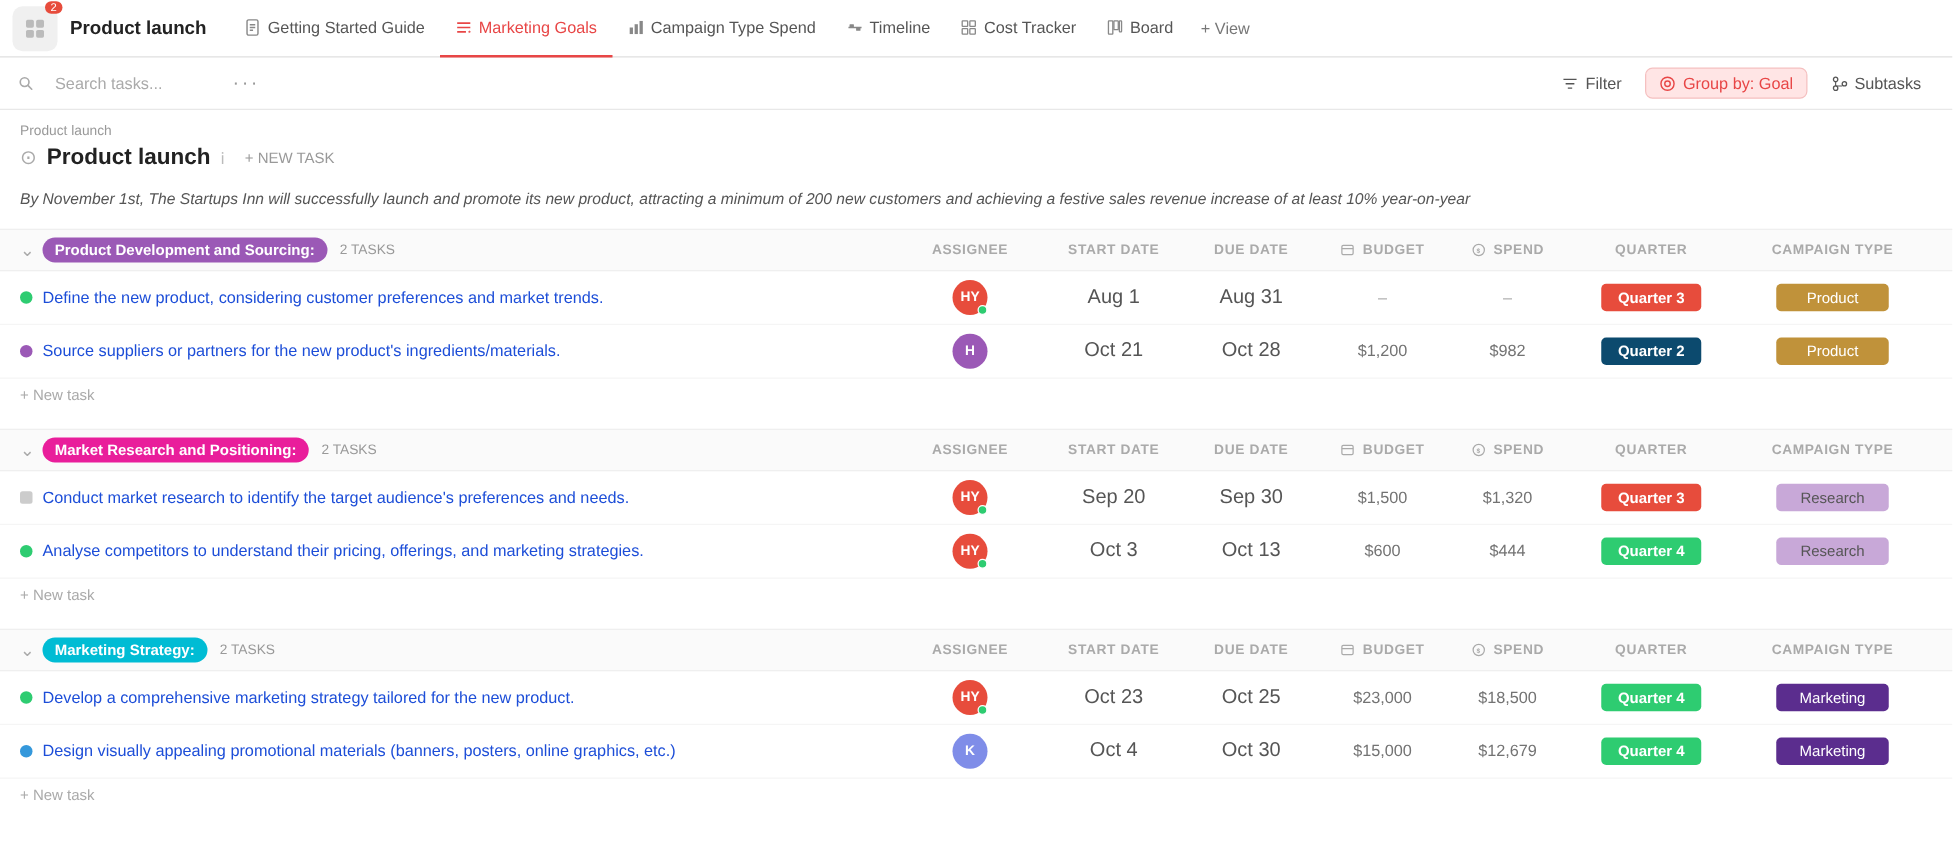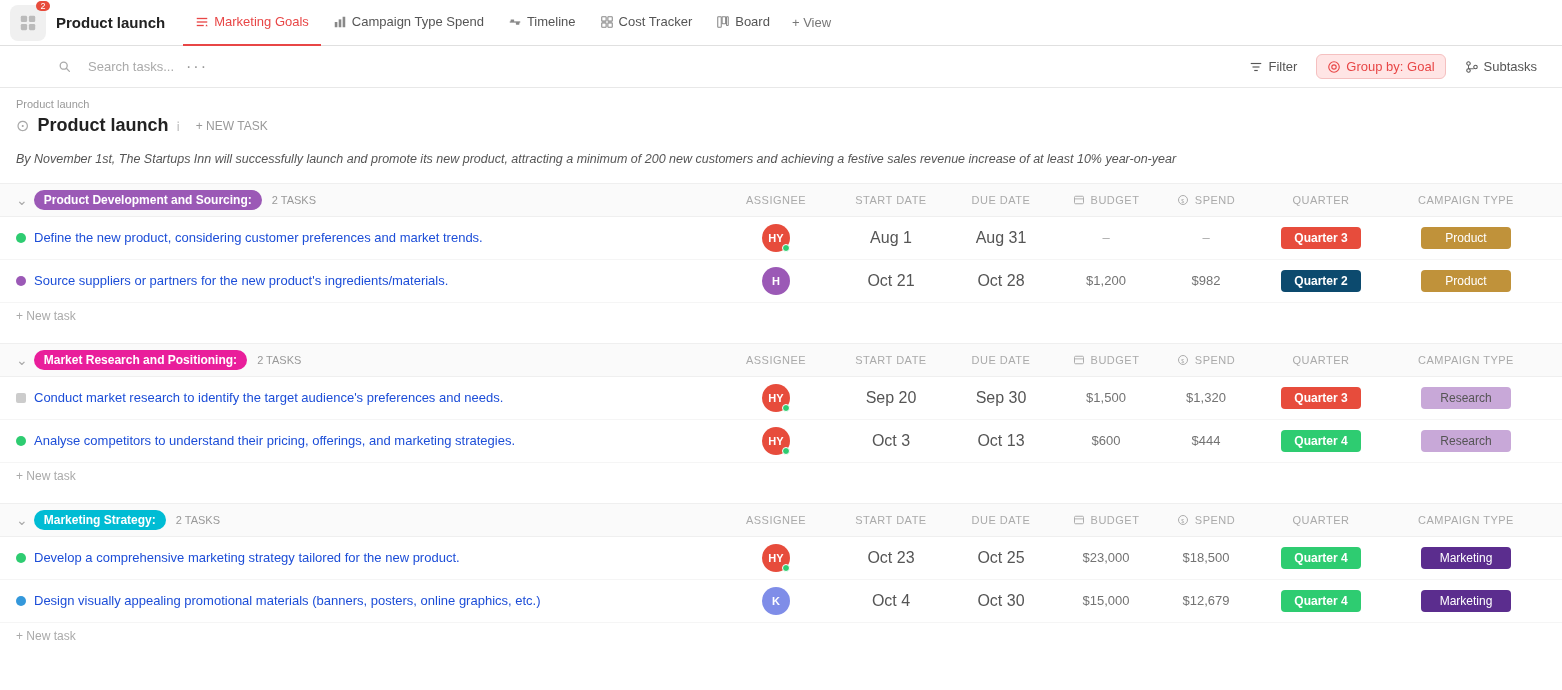--- a/index.html
+++ b/index.html
@@ -11,21 +11,21 @@
     .nav-app-icon svg { width: 18px; height: 18px; }
     .nav-project-title { font-size: 15px; font-weight: 600; margin-right: 12px; padding: 0 6px; color: #222; white-space: nowrap; }
     .nav-tabs { display: flex; align-items: stretch; height: 46px; gap: 0; }
     .nav-tab { display: flex; align-items: center; gap: 5px; padding: 0 12px; cursor: pointer; font-size: 13px; color: #555; border-bottom: 2px solid transparent; white-space: nowrap; position: relative; }
     .nav-tab.active { color: #e84646; border-bottom: 2px solid #e84646; font-weight: 500; }
     .nav-tab-icon { width: 14px; height: 14px; flex-shrink: 0; }
     .nav-add-view { display: flex; align-items: center; gap: 4px; padding: 0 10px; color: #777; cursor: pointer; font-size: 13px; }
 
     
     .toolbar { display: flex; align-items: center; padding: 0 14px; height: 42px; border-bottom: 1px solid #e8e8e8; gap: 8px; }
-    .search-box { display: flex; align-items: center; gap: 16px; color: #999; font-size: 13px; cursor: pointer; min-width: 160px; justify-content: flex-end; }
+    .search-box { display: flex; align-items: center; gap: 16px; color: #999; font-size: 13px; cursor: pointer; min-width: 160px; }
     .search-box svg { width: 14px; height: 14px; }
     .toolbar-dots { color: #999; cursor: pointer; letter-spacing: 2px; font-size: 16px; padding: 0 4px; }
     .toolbar-spacer { flex: 1; }
     .toolbar-btn { display: flex; align-items: center; gap: 5px; padding: 4px 10px; border-radius: 6px; cursor: pointer; font-size: 13px; color: #555; border: 1px solid transparent; }
     .toolbar-btn.active { background: #ffe5e5; color: #e84646; border-color: #f5c0c0; }
 
     
     .breadcrumb-area { padding: 8px 16px 0; }
     .breadcrumb { font-size: 11px; color: #999; }
 
@@ -38,21 +38,21 @@
 
     
     .description { padding: 6px 16px 14px; font-size: 12.5px; color: #555; font-style: italic; line-height: 1.5; max-width: 1400px; }
 
     
     .goal-section { margin: 0 0 10px; }
     .goal-header-row { display: grid; align-items: center; padding: 6px 16px; background: #fafafa; border-top: 1px solid #efefef; border-bottom: 1px solid #efefef; }
     .goal-header-grid { display: grid; grid-template-columns: 1fr 120px 110px 110px 100px 100px 130px 160px; align-items: center; gap: 0; }
     .goal-tag { display: inline-flex; align-items: center; gap: 6px; padding: 3px 10px; border-radius: 20px; font-size: 12px; font-weight: 600; color: #fff; cursor: pointer; }
     .goal-tasks-count { font-size: 11px; color: #999; margin-left: 10px; }
-    .col-header { font-size: 11px; color: #aaa; font-weight: 400; letter-spacing: 0.5px; text-transform: uppercase; text-align: center; display: flex; align-items: center; justify-content: center; gap: 3px; }
+    .col-header { font-size: 11px; color: #aaa; font-weight: 700; letter-spacing: 0.5px; text-transform: uppercase; text-align: center; display: flex; align-items: center; justify-content: center; gap: 3px; }
 
     
     .task-row { display: grid; grid-template-columns: 1fr 120px 110px 110px 100px 100px 130px 160px; align-items: center; padding: 7px 16px; border-bottom: 1px solid #f5f5f5; }
     .task-name-cell { display: flex; align-items: center; gap: 8px; }
     .task-dot { width: 10px; height: 10px; border-radius: 50%; flex-shrink: 0; }
     .task-name { font-size: 13px; color: #1d4ed8; }
     .task-assignee { display: flex; justify-content: center; }
     .avatar { width: 28px; height: 28px; border-radius: 50%; display: flex; align-items: center; justify-content: center; font-size: 11px; font-weight: 700; color: #fff; position: relative; flex-shrink: 0; }
     .avatar-dot { width: 8px; height: 8px; border-radius: 50%; background: #2ecc71; border: 1.5px solid #fff; position: absolute; bottom: 0; right: 0; }
     .task-date { font-size: 16px; color: #555; text-align: center; }
@@ -73,20 +73,29 @@
     <svg viewBox="0 0 20 20" fill="none" xmlns="http://www.w3.org/2000/svg">
       <rect x="2" y="2" width="7" height="7" rx="1.5" fill="#bbb"></rect>
       <rect x="11" y="2" width="7" height="7" rx="1.5" fill="#bbb"></rect>
       <rect x="2" y="11" width="7" height="7" rx="1.5" fill="#bbb"></rect>
       <rect x="11" y="11" width="7" height="7" rx="1.5" fill="#bbb"></rect>
     </svg>
   </div>
   <span class="nav-project-title">Product launch</span>
   <div class="nav-tabs">
 
+    <div class="nav-tab">
+      <svg class="nav-tab-icon" viewBox="0 0 16 16" fill="none">
+          <rect x="3" y="1" width="10" height="14" rx="1.5" stroke="#888" stroke-width="1.3"></rect>
+          <line x1="5.5" y1="5.5" x2="10.5" y2="5.5" stroke="#888" stroke-width="1.2"></line>
+          <line x1="5.5" y1="8" x2="10.5" y2="8" stroke="#888" stroke-width="1.2"></line>
+          <line x1="5.5" y1="10.5" x2="8.5" y2="10.5" stroke="#888" stroke-width="1.2"></line>
+        </svg>
+      <span>Getting Started Guide</span>
+    </div>
 
     <div class="nav-tab active">
       <svg class="nav-tab-icon" viewBox="0 0 16 16" fill="none">
           <line x1="2" y1="4" x2="14" y2="4" stroke="#e84646" stroke-width="1.5"></line>
           <line x1="2" y1="8" x2="14" y2="8" stroke="#e84646" stroke-width="1.5"></line>
           <line x1="2" y1="12" x2="10" y2="12" stroke="#e84646" stroke-width="1.5"></line>
           <polygon points="13,9 13.5,11 15.5,11 13.9,12.2 14.5,14.2 13,13 11.5,14.2 12.1,12.2 10.5,11 12.5,11" fill="#e84646" transform="scale(0.6) translate(9,8)"></polygon>
         </svg>
       <span style="color:#e84646;">Marketing Goals</span>
     </div>

